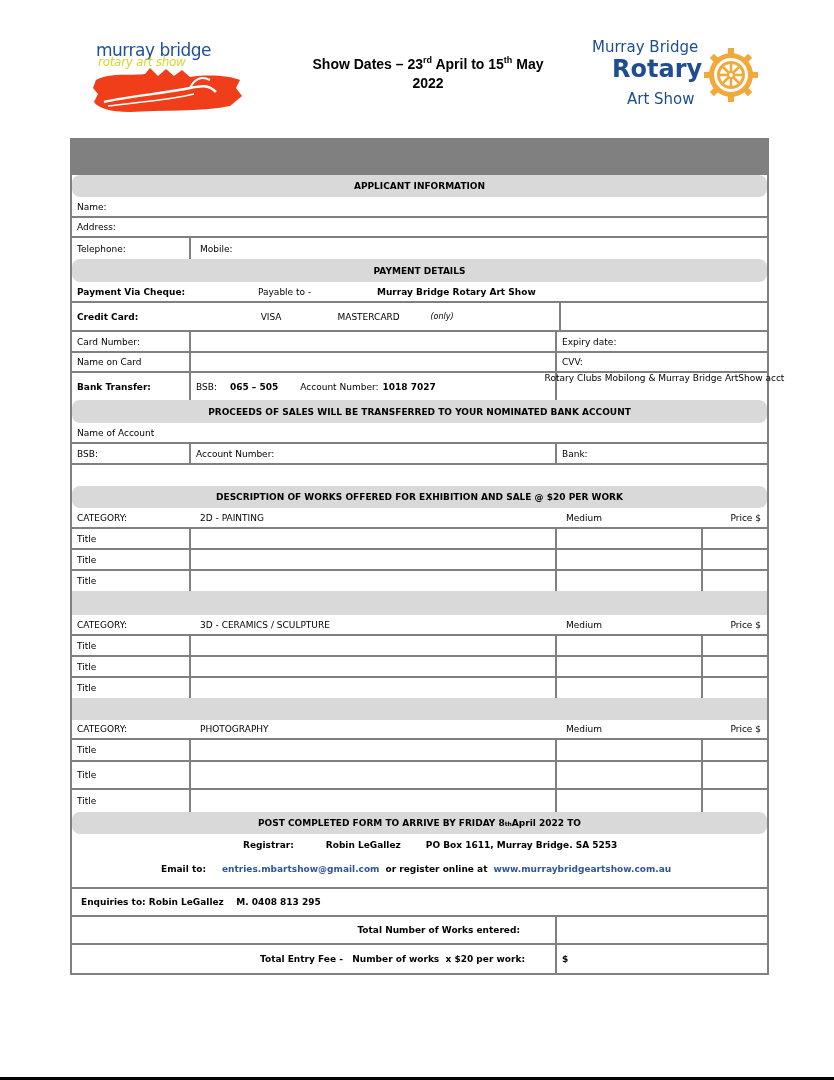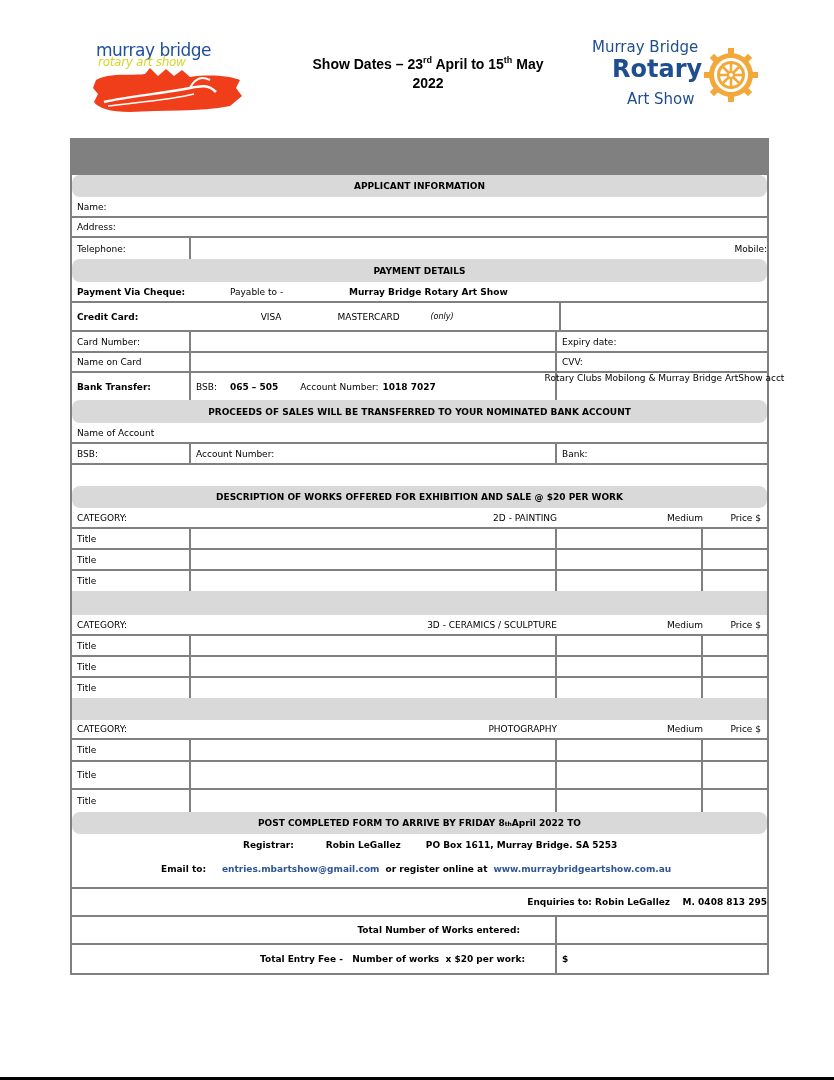--- a/index.html
+++ b/index.html
@@ -33,21 +33,21 @@
   .sec { background: #d9d9d9; justify-content: center; font-weight: bold; font-size: 9px; padding: 0; width: 100%; border-radius: 8px; }
   .grey { background: #d9d9d9; width: 100%; }
   .bold { font-weight: bold; }
   .c1 { width: 119px; }
   .c2 { width: 366px; }
   .c3 { width: 146px; }
   .c4 { width: 64px; }
   .c23 { width: 366px; }
   .c34 { width: 210px; }
   .link { color: #2f5597; }
-  .center { justify-content: flex-end; padding-left: 16px; }
+  .center { justify-content: flex-start; padding-left: 9px; }
   .right { justify-content: flex-end; padding-right: 6px; }
 </style>
 </head>
 <body>
 
 <div class="logo-left">
   <span class="l1">murray bridge</span>
   <span class="l2">rotary art show</span>
   <svg width="155" height="50" viewBox="0 0 155 50">
     <path d="M6 14 C20 6 40 10 55 8 L60 2 L68 10 L76 3 L84 10 L92 4 L100 11 C120 8 140 10 150 14 L146 22 L152 30 L140 40 C110 46 70 44 40 46 C20 46 8 42 4 36 L8 28 L3 22 Z" fill="#f03e1a"></path>
@@ -113,21 +113,21 @@
     <div class="cell center" style="width:576px;">
         <span>Mobile:</span>
       </div>
   </div>
 
   <div class="row nob" style="height:23px;">
     <div class="cell sec">PAYMENT DETAILS</div>
   </div>
   <div class="row" style="height:21px;gap:34px;">
     <div class="cell bold" style="width:119px;">Payment Via Cheque:</div>
-    <div class="cell" style="width:85px;">Payable to -</div>
+    <div class="cell" style="width:85px;margin-left:28px;">Payable to -</div>
     <div class="cell bold" style="width:300px;">Murray Bridge Rotary Art Show</div>
   </div>
   <div class="row" style="height:29px;gap:17px;">
     <div class="cell bold" style="width:185px;">Credit Card:</div>
     <div class="cell" style="width:66px;">VISA</div>
     <div class="cell" style="width:84px;">MASTERCARD</div>
     <div class="cell vb" style="width:150px; font-style:italic; font-size:8px;">(only)</div>
     <div class="cell" style="width:210px;"></div>
   </div>
   <div class="row" style="height:21px;">

